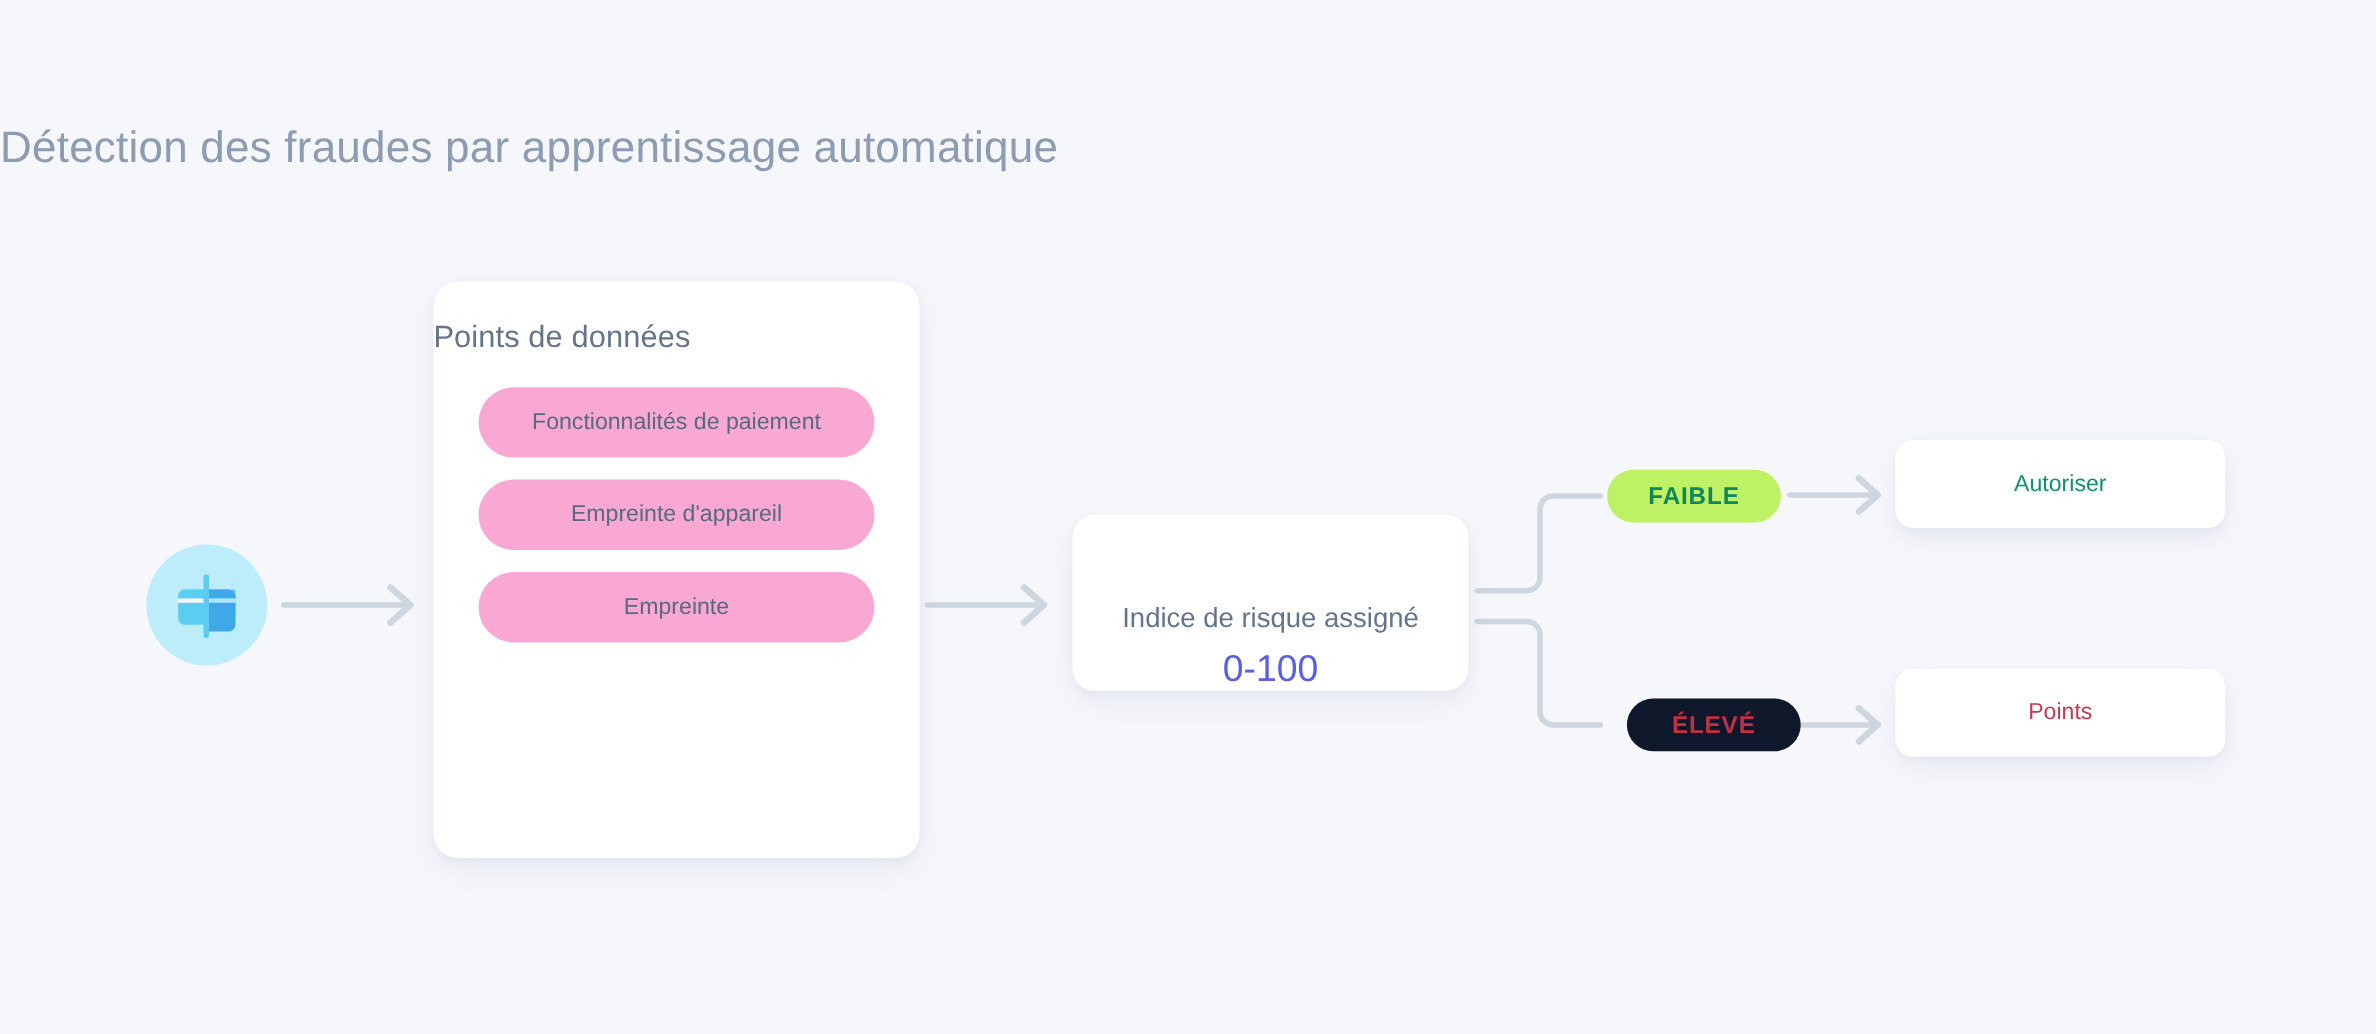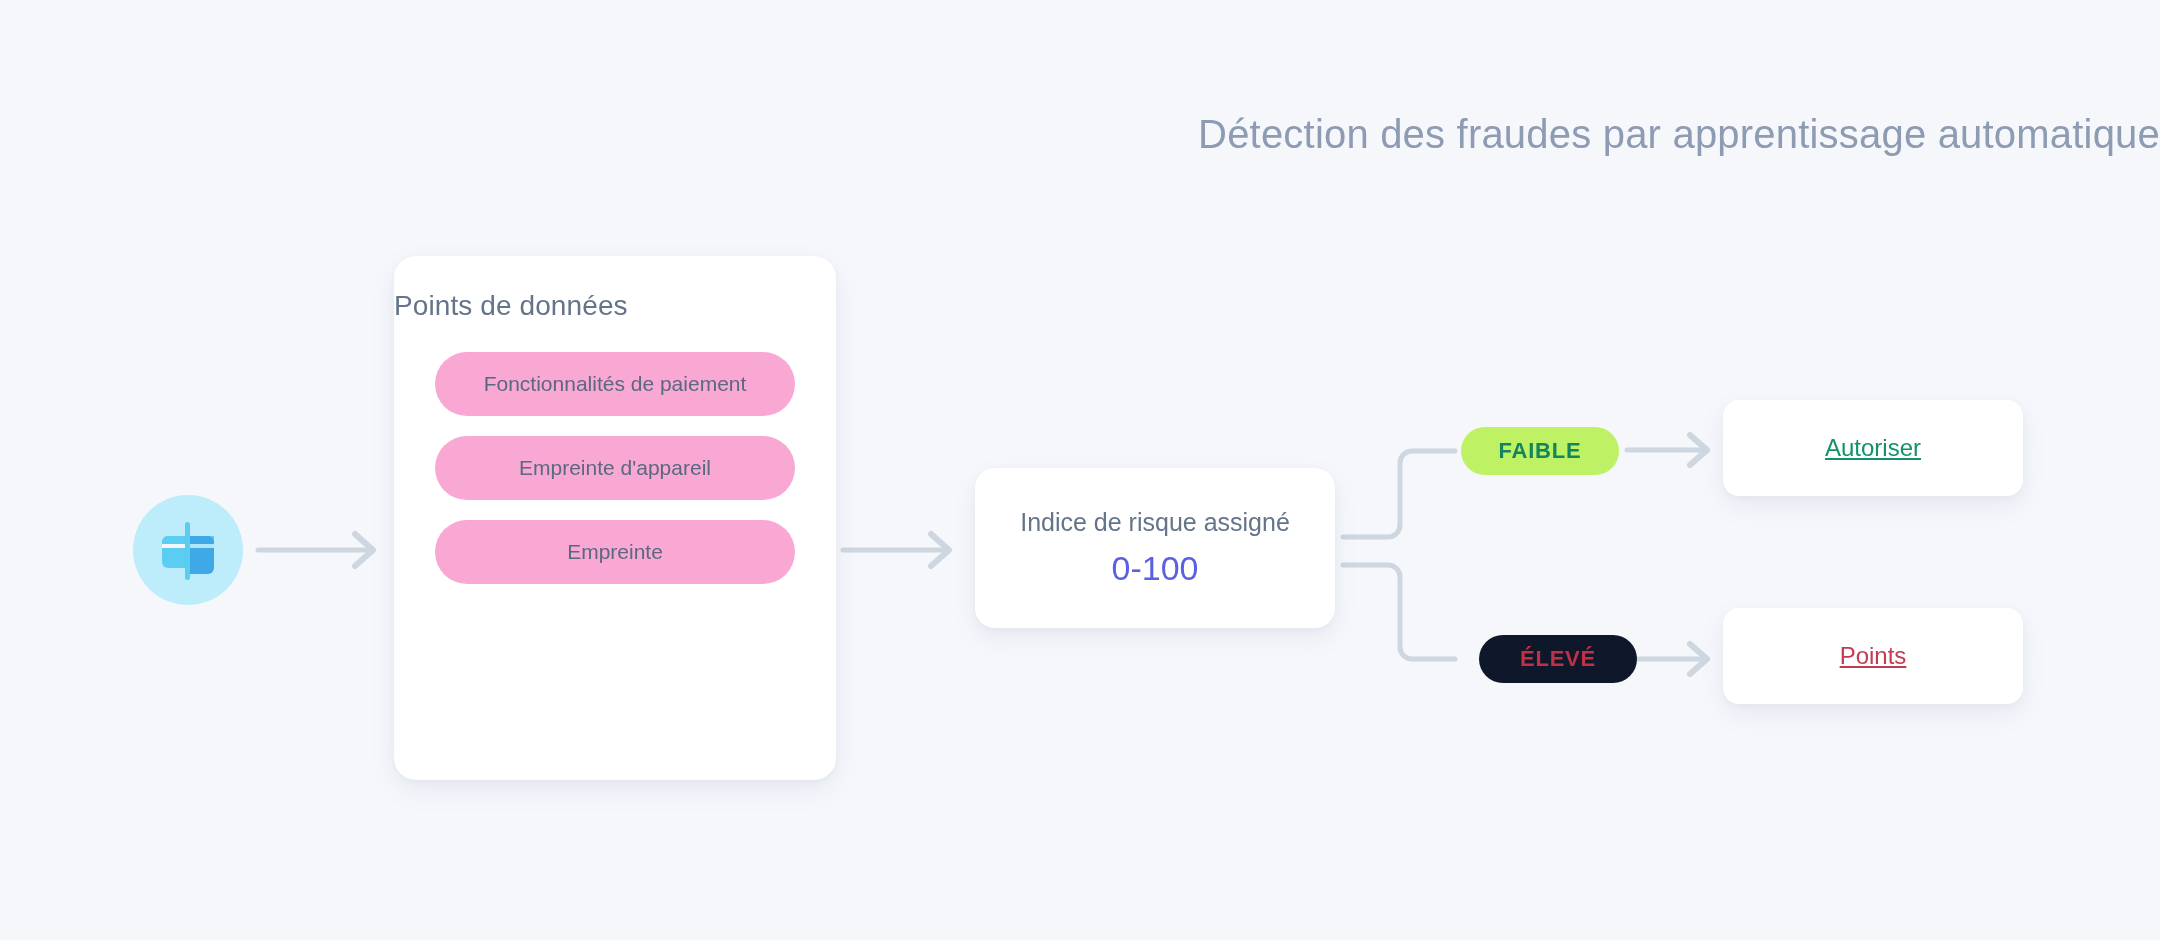--- a/index.html
+++ b/index.html
@@ -21,21 +21,21 @@
     width: 2160px;
     height: 940px;
   }
 
   
   .title {
     position: absolute;
     left: 0;
     top: 112px;
     width: 2160px;
-    text-align: right;
+    text-align: left;
     font-size: 40px;
     font-weight: 400;
     color: #8d9bb3;
     letter-spacing: 0.2px;
     white-space: nowrap;
   }
 
   
   .source-icon-wrap {
     position: absolute;
@@ -113,21 +113,21 @@
     top: 468px;
     width: 360px;
     height: 160px;
     background: #ffffff;
     border-radius: 20px;
     box-shadow: 0 10px 24px rgba(104, 119, 153, 0.10),
                 0 2px 6px rgba(104, 119, 153, 0.05);
     display: flex;
     flex-direction: column;
     align-items: center;
-    justify-content: center;
+    justify-content: flex-end;
     box-sizing: border-box;
   }
   .risk-label {
     font-size: 25px;
     color: #64748b;
     white-space: nowrap;
   }
   .risk-range {
     margin-top: 12px;
     font-size: 34px;
@@ -163,32 +163,31 @@
     min-width: 158px;
     background: #0f172a;
     color: #c23046;
   }
 
   
   .outcome {
     position: absolute;
     left: 1723px;
     width: 300px;
-    height: 96px;
+    height: 80px;
     background: #ffffff;
     border-radius: 16px;
     box-shadow: 0 10px 24px rgba(104, 119, 153, 0.10),
                 0 2px 6px rgba(104, 119, 153, 0.05);
     display: flex;
     align-items: center;
     justify-content: center;
-    font-size: 24px;
-    box-sizing: border-box;
-    white-space: nowrap;
-    text-decoration: underline;
+    font-size: 21px;
+    box-sizing: border-box;
+    white-space: nowrap;
   }
   .outcome-allow {
     top: 400px;
     color: #11926a;
   }
   .outcome-block {
     top: 608px;
     color: #c43a50;
   }
 </style>

